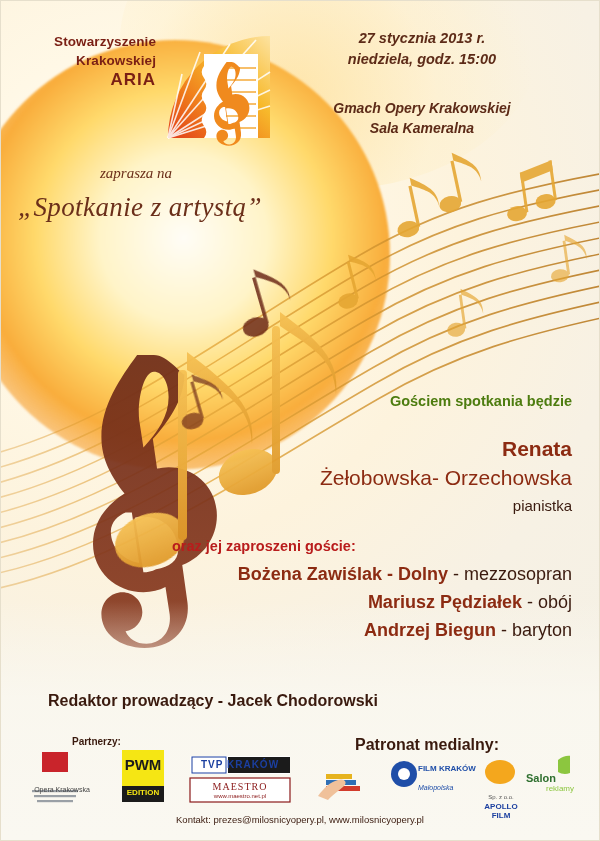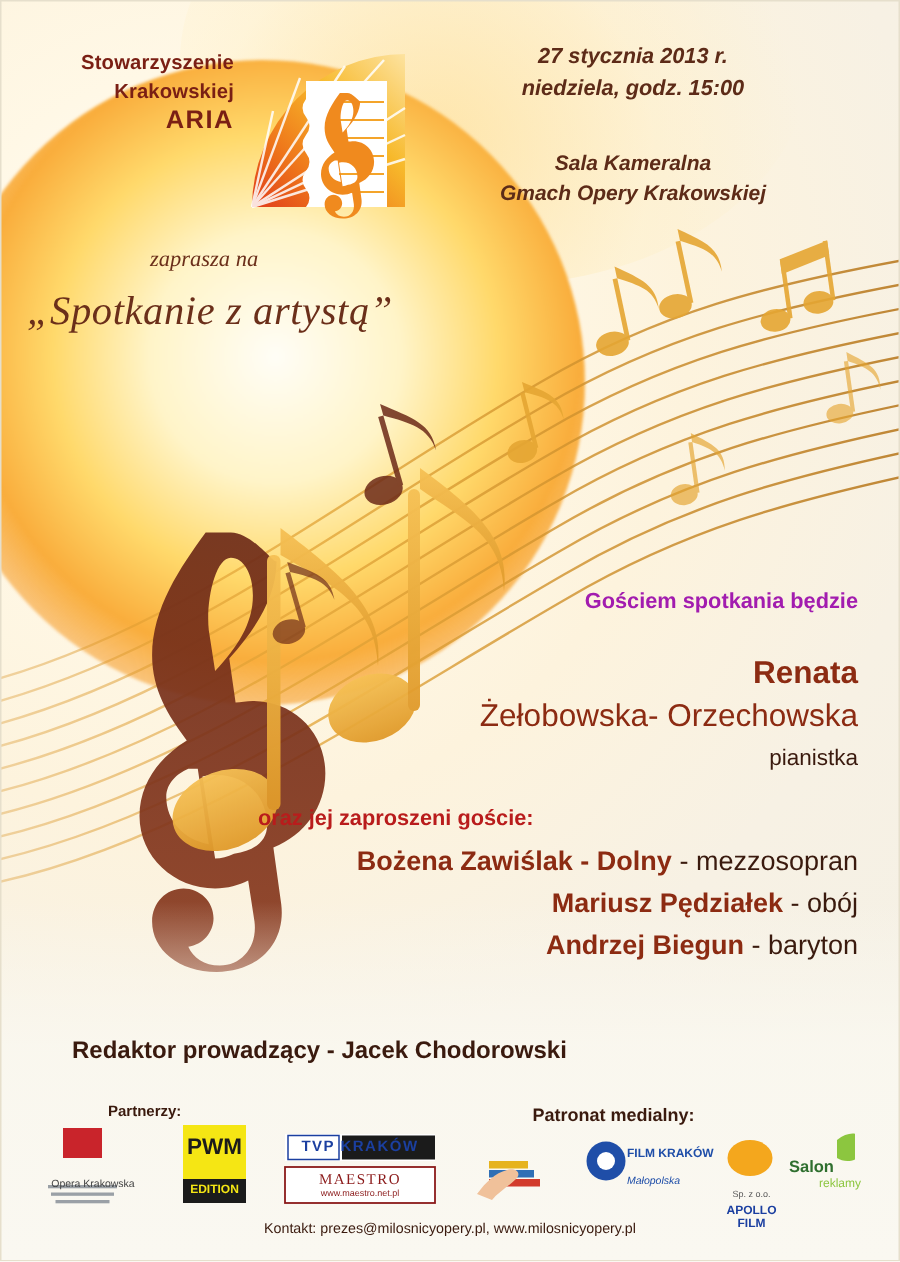--- a/index.html
+++ b/index.html
@@ -147,21 +147,21 @@
     font-family: "Liberation Serif", serif;
     letter-spacing: 0.4px;
   }
   
   .guest-lead {
     position: absolute;
     right: 28px;
     top: 393px;
     width: 340px;
     text-align: right;
-    color: #a21caf;
+    color: #4d7c0f;
     font-weight: bold;
     font-size: 14.5px;
   }
   .guest-name1 {
     position: absolute;
     right: 28px;
     top: 437px;
     width: 400px;
     text-align: right;
     color: #8c2b12;
@@ -225,21 +225,21 @@
     color: #3a1a0e;
     font-weight: bold;
     font-size: 10px;
   }
   .media-label {
     position: absolute;
     left: 355px;
     top: 736px;
     color: #3a1a0e;
     font-weight: bold;
-    font-size: 12px;
+    font-size: 16px;
   }
   .logos-row {
     position: absolute;
     left: 30px;
     top: 750px;
     width: 540px;
     height: 56px;
   }
   .contact {
     position: absolute;
@@ -417,22 +417,22 @@
                  M80,204 c-4,2 -8,3 -12,3 l-8,-52 c3,-1 6,-1 9,-1 c19,0 32,14 32,32 c0,10 -8,16 -21,18 Z"></path>
       </g>
     </svg>
   </div>
 
   <div class="hdr-date">
     <div>27 stycznia 2013 r.</div>
     <div>niedziela, godz. 15:00</div>
   </div>
   <div class="hdr-place">
+    <div>Gmach Opery Krakowskiej</div>
     <div>Sala Kameralna</div>
-    <div>Gmach Opery Krakowskiej</div>
   </div>
 
   <div class="invite">zaprasza na</div>
   <div class="invite-title">„Spotkanie z artystą”</div>
 
   <div class="guest-lead">Gościem spotkania będzie</div>
   <div class="guest-name1">Renata</div>
   <div class="guest-name2">Żełobowska- Orzechowska</div>
   <div class="guest-role">pianistka</div>
 

